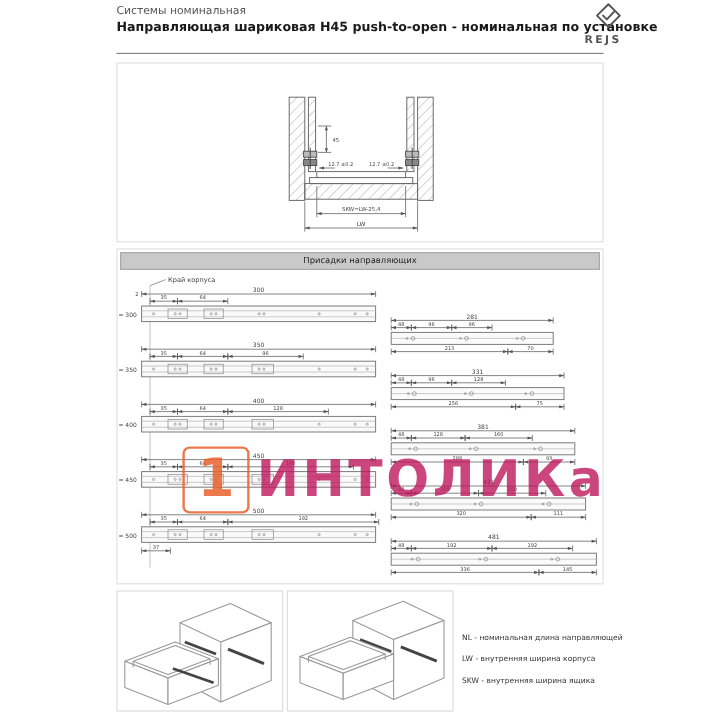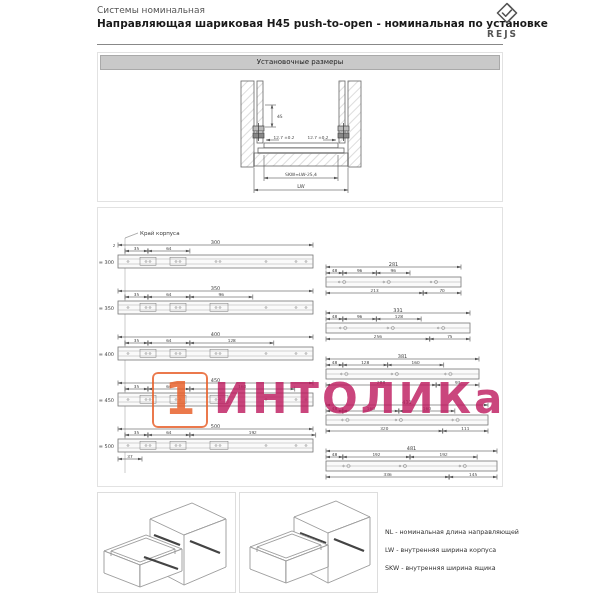--- a/index.html
+++ b/index.html
@@ -37,21 +37,20 @@
 <div class="abs brand">
   <svg width="22" height="22" viewBox="0 0 22 22">
     <path d="M11 1.5 L20.5 11 L11 20.5 L1.5 11 Z" fill="none" stroke="#555" stroke-width="1.6" stroke-linejoin="round"></path>
     <path d="M6.5 11 l3.2 3.2 L15.5 8" fill="none" stroke="#555" stroke-width="1.6" stroke-linecap="round" stroke-linejoin="round"></path>
   </svg>
   <div class="brand-word">REJS</div>
 </div>
 <div class="abs hrule"></div>
 
 <div class="abs section sec1">
-  <div class="secbar">Установочные размеры</div>
   <svg class="abs" style="left:0;top:16px" width="404" height="132" viewBox="0 0 404 132">
     <defs>
       <pattern id="hatch" width="6" height="6" patternUnits="userSpaceOnUse" patternTransform="rotate(45)">
         <line x1="0" y1="0" x2="0" y2="6" stroke="#999" stroke-width="0.7"></line>
       </pattern>
     </defs>
 
     <rect x="143" y="12" width="13" height="86" fill="url(#hatch)" stroke="#666" stroke-width="0.8"></rect>
     <rect x="159" y="12" width="6" height="62" fill="url(#hatch)" stroke="#666" stroke-width="0.8"></rect>
     <rect x="250" y="12" width="13" height="86" fill="url(#hatch)" stroke="#666" stroke-width="0.8"></rect>
@@ -107,20 +106,21 @@
         <line x1="250" y1="99" x2="250" y2="124"></line>
       <line x1="156" y1="121" x2="250" y2="121"></line>
       <path d="M156 121 l4 -1.3 v2.6 z" fill="#555" stroke="none"></path>
       <path d="M250 121 l-4 -1.3 v2.6 z" fill="#555" stroke="none"></path>
     </g>
     <text x="203" y="119" font-size="5" fill="#444" text-anchor="middle">LW</text>
   </svg>
 </div>
 
 <div class="abs section sec2">
+  <div class="secbar">Присадки направляющих</div>
   <svg id="rails" class="abs" style="left:0;top:17px" width="404" height="259" viewBox="0 0 404 259">
       <g>
         <line x1="27" y1="13" x2="27" y2="248" stroke="#aaa" stroke-width="0.6"></line>
         <line x1="27" y1="13" x2="40" y2="8" stroke="#777" stroke-width="0.6"></line>
         <text x="42" y="10" font-size="5.5" fill="#444" text-anchor="start">Край корпуса</text>
       </g>
       <g>
         <text x="16" y="39" font-size="5" fill="#444" text-anchor="end">NL = 300</text>
         <rect x="20" y="30" width="195" height="13" fill="#fafafa" stroke="#777" stroke-width="0.8"></rect>
         <line x1="20" y1="34" x2="215" y2="34" stroke="#aaa" stroke-width="0.5"></line>

